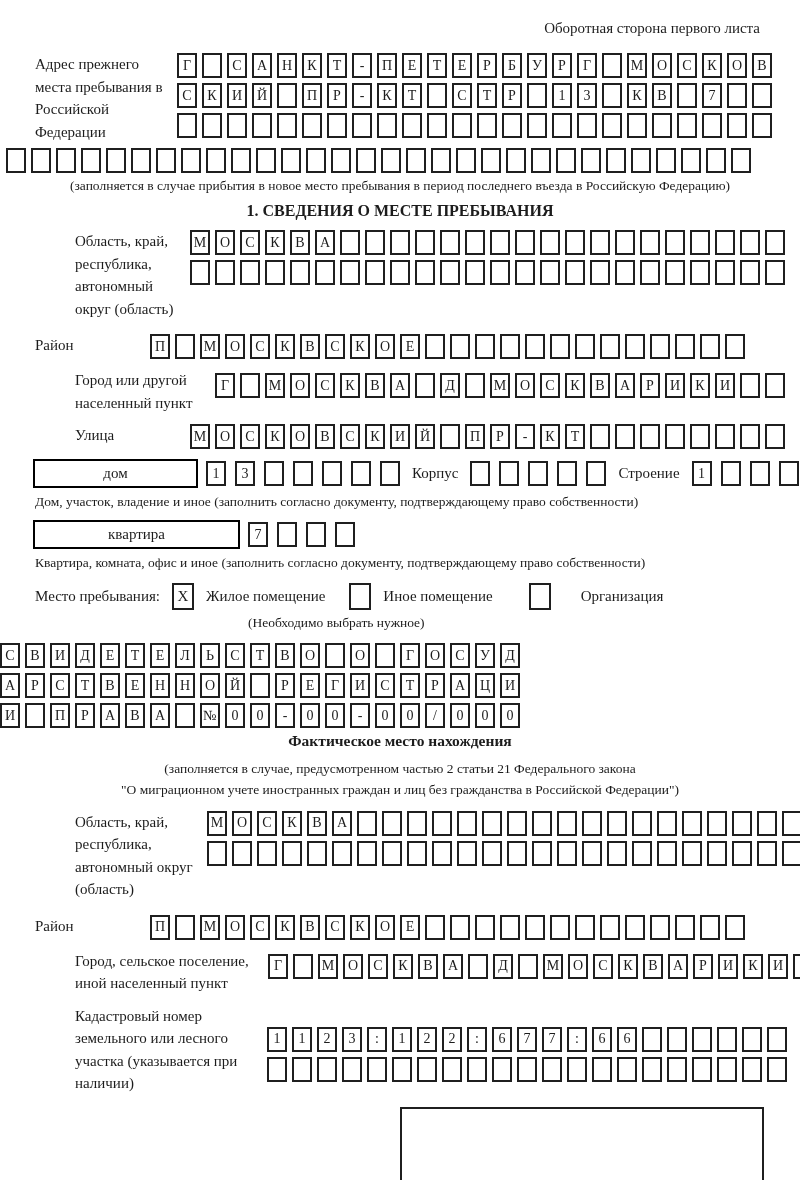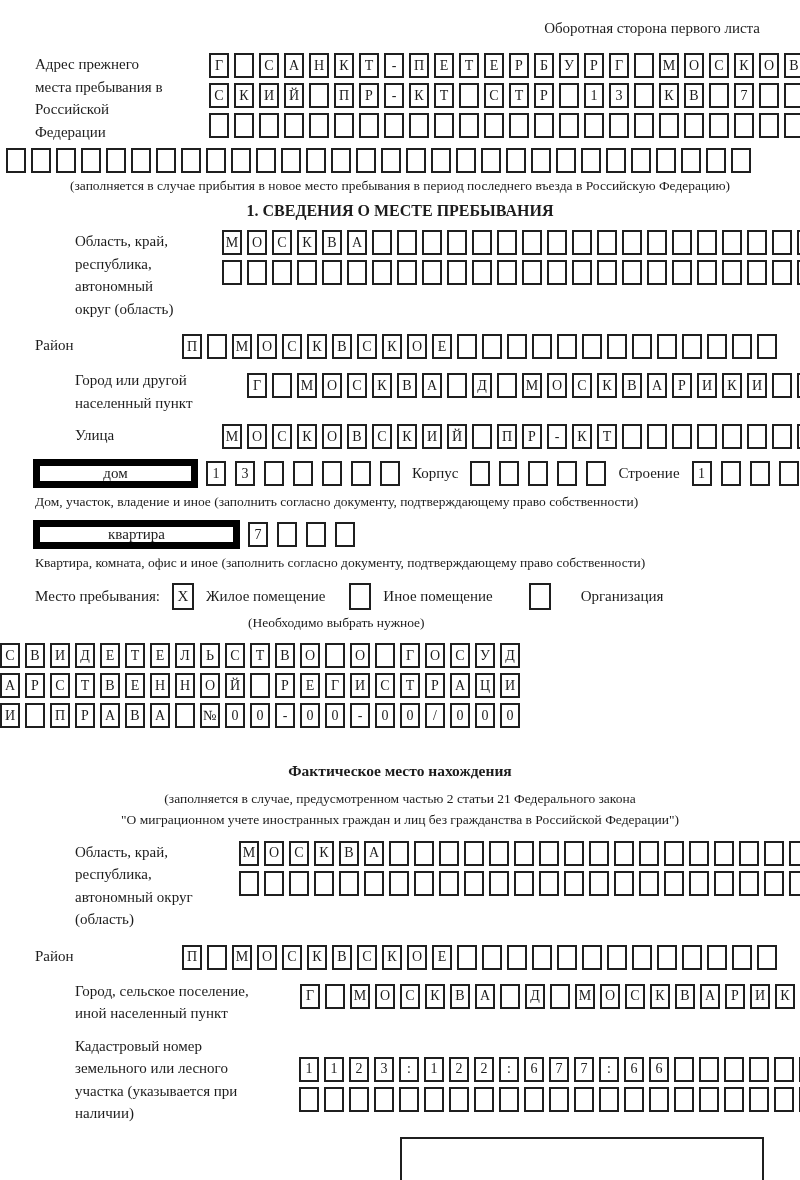--- a/index.html
+++ b/index.html
@@ -12,21 +12,21 @@
   .header-note { text-align:right; padding:20px 40px 0 0; font-size:15px; }
 
   
   .cellrow { display:flex; gap:5px; }
   .rows { display:flex; flex-direction:column; gap:5px; }
   .cell {
     width:20px; height:25px; border:2px solid #1f1f1f; flex:0 0 auto;
     display:inline-flex; align-items:center; justify-content:center;
     font-size:14px; line-height:1; background:#fff;
   }
-  .field { display:flex;gap:32px; }
+  .field { display:flex; }
   .flabel { margin-left:35px; font-size:15px; line-height:1.5; flex:0 0 auto; }
 
   .prev-field { margin-top:16px; }
   .prev-field .flabel { width:142px; }
   .overflow-row { margin:5px 0 0 6px; }
   .note-center { text-align:center; font-size:13.5px; margin-top:5px; }
   .sec-title { text-align:center; font-weight:bold; font-size:16px; margin-top:8px; }
 
   .lw115 { width:115px; }
   .lw140 { width:140px; }
@@ -34,37 +34,37 @@
   .lw130 { width:132px; }
   .lw180 { width:181px; }
   .lw170 { width:171px; }
 
   .mt10 { margin-top:10px;margin-left:40px; }
   .mt12 { margin-top:12px; }
   .mt14 { margin-top:14px; }
 
   .house-row { display:flex; align-items:center; margin:10px 0 0 33px; gap:8px; font-size:15px; }
   .typebox {
-    border:7px solid #000000; height:29px; display:flex; align-items:center;
+    border:2px solid #000000; height:29px; display:flex; align-items:center;
     justify-content:center; font-size:15px; flex:0 0 auto; background:#fff;
   }
   .typebox.dom { width:165px; }
   .typebox.kv  { width:207px; }
   .inline-label { font-size:15px; padding:0 4px; white-space:nowrap; }
   .note-left { margin:6px 0 0 35px; font-size:13.5px; }
 
   .stay-row { display:flex; align-items:center; margin:12px 0 0 35px; font-size:15px; }
   .checkbox {
     width:22px; height:27px; border:2px solid #1f1f1f; margin:0 12px;
     display:inline-flex; align-items:center; justify-content:center;
     font-size:15px; flex:0 0 auto; background:#fff;
   }
   .stay-note { margin:5px 0 0 248px; font-size:13.5px; }
 
-  .fact-title { text-align:center; font-weight:bold; font-size:15.5px; margin-top:34px; }
+  .fact-title { text-align:center; font-weight:bold; font-size:15.5px; margin-top:4px; }
   .fact-note { text-align:center; font-size:13.5px; margin-top:9px; line-height:1.55; }
 
   .stamp-box {
     width:364px; height:170px; border:2px solid #1f1f1f;
     margin:12px 0 0 400px; background:#fff;
   }
 </style>
 </head>
 <body>
 

